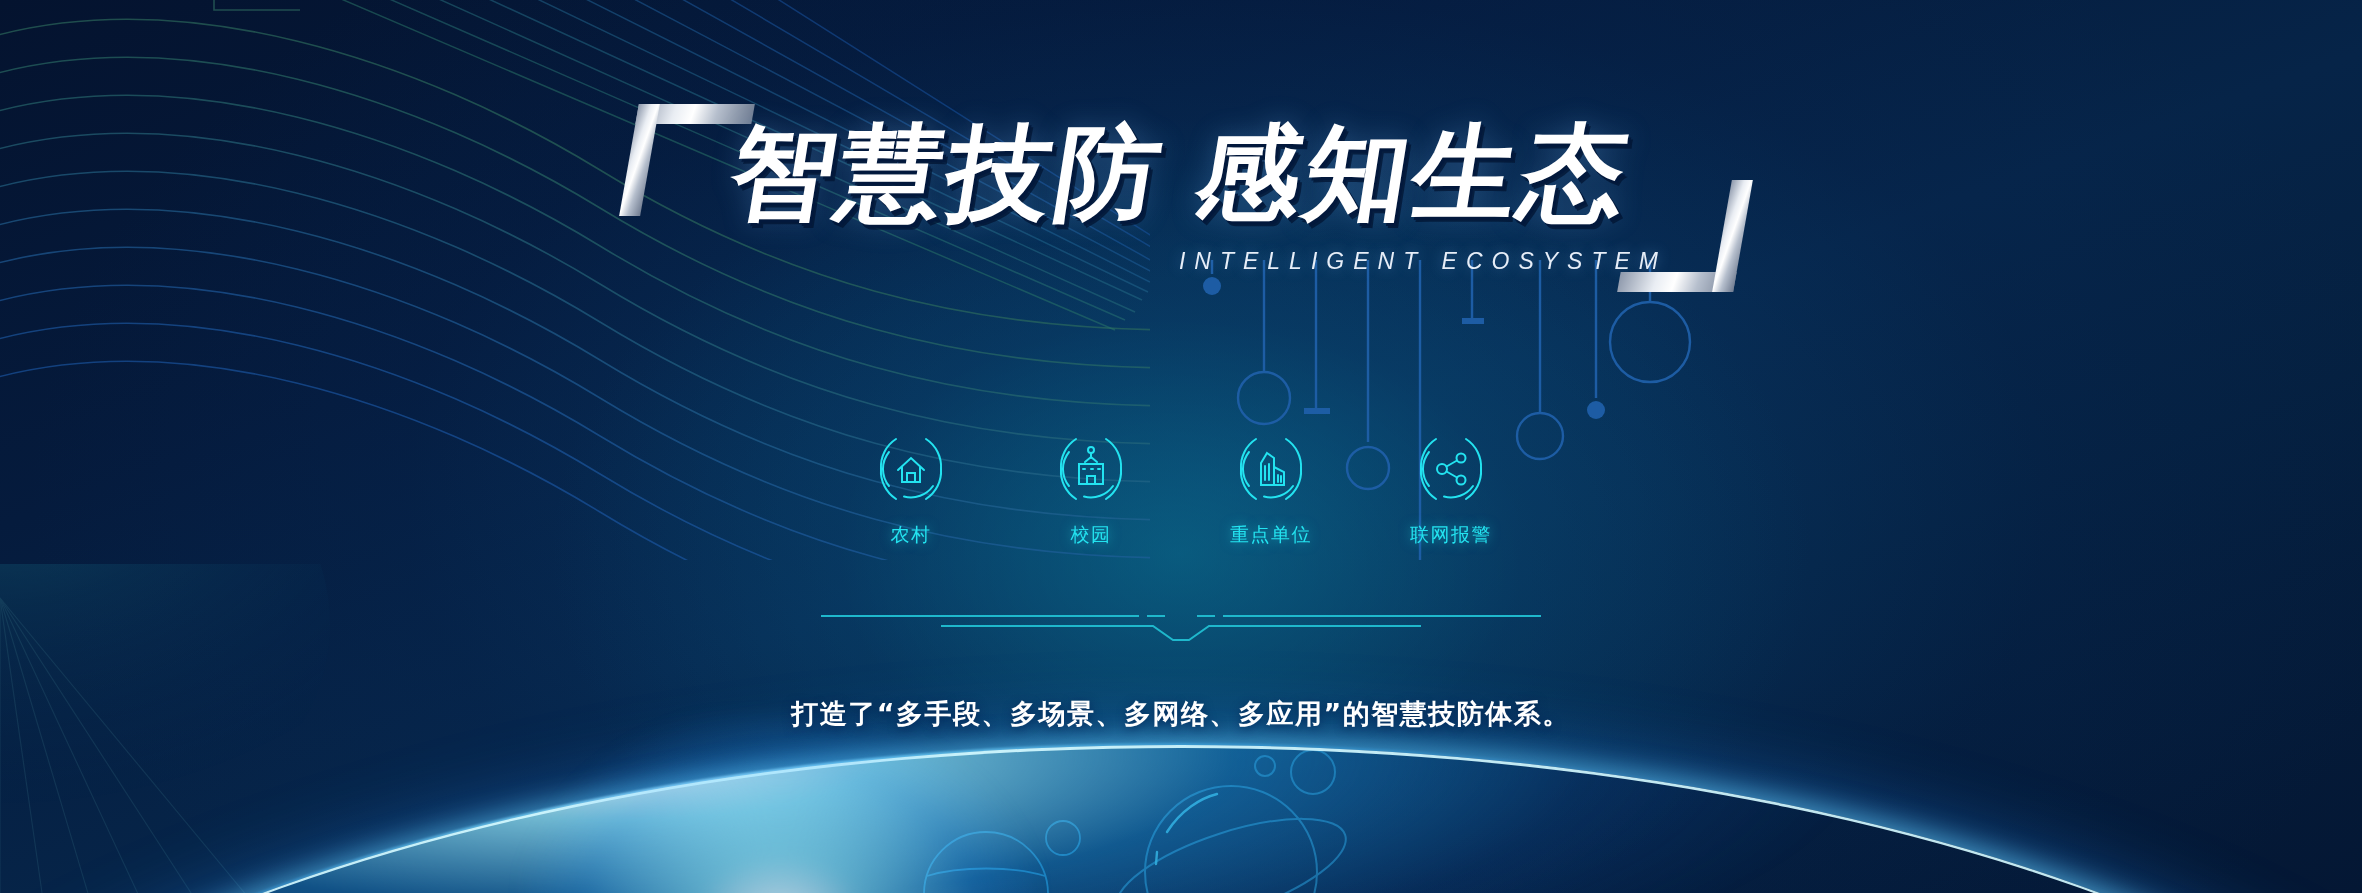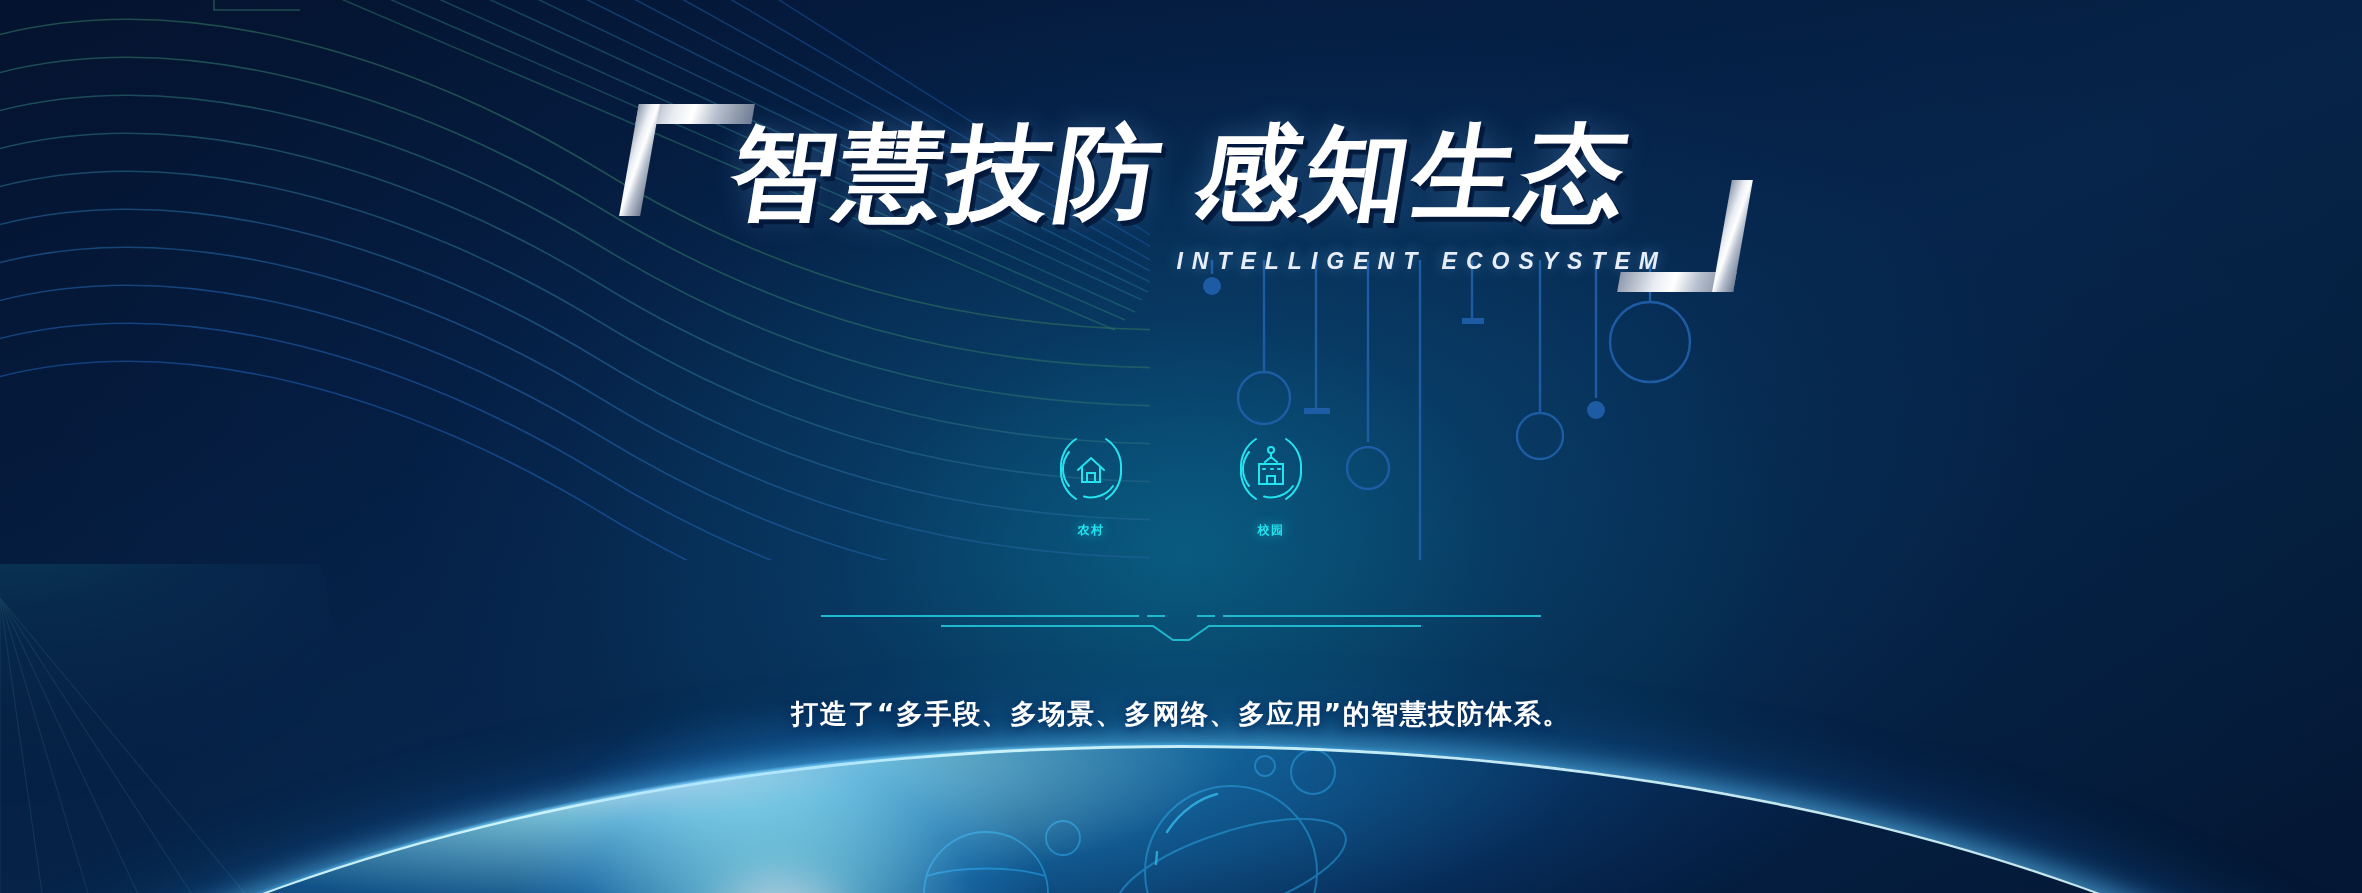--- a/index.html
+++ b/index.html
@@ -85,41 +85,41 @@
   }
   .main-title .gap{ display:inline-block; width:34px; }
 
   .en-title{
     margin-top:20px;
     padding-right:14px;
     text-align:right;
     font-family:"Liberation Sans","DejaVu Sans",sans-serif;
     font-size:23px;
     font-style:italic;
-    font-weight:700;
+    font-weight:400;
     letter-spacing:9px;
     color:#e7eef8;
     text-shadow:0 0 14px rgba(120,190,255,0.45);
   }
 
   
   .icons-row{
     position:absolute; left:50%; top:432px; transform:translateX(-50%);
     display:flex; gap:56px; align-items:flex-start; justify-content:center;
   }
   .icon-item{ width:124px; text-align:center; }
   .icon-ring{
     width:74px; height:74px; margin:0 auto 16px;
     display:flex; align-items:center; justify-content:center;
     position:relative;
   }
   .icon-ring svg{ display:block; overflow:visible; }
   .icon-label{
     font-family:"DejaVu Sans","Liberation Sans",sans-serif;
-    font-size:12px; font-weight:bold;
+    font-size:19px; font-weight:normal;
     color:#23e3f0;
     letter-spacing:1.5px;
     text-shadow:0 0 12px rgba(35,227,240,0.55);
     white-space:nowrap;
   }
 
   
   .divider{
     position:absolute; left:50%; top:604px; transform:translateX(-50%);
     width:720px; height:44px;
@@ -309,21 +309,56 @@
               <path d="M25,32 L25,52 L49,52 L49,32 Z"></path>
               <path d="M33,44 L33,52 L41,52 L41,44 Z"></path>
               <path d="M29,37 L31,37 M37,37 L39,37 M44,37 L46,37"></path>
             </g>
           </svg>
         </div>
         <div class="icon-label">校园</div>
       </div>
 
 
-
+      <div class="icon-item">
+        <div class="icon-ring">
+          <svg width="74" height="74" viewBox="0 0 74 74" fill="none">
+            <g stroke="#23e3f0" stroke-width="2" fill="none" stroke-linecap="round">
+              <path d="M22,7 A33,33 0 0 0 7,37 A33,33 0 0 0 22,67"></path>
+              <path d="M52,7 A33,33 0 0 1 67,37 A33,33 0 0 1 52,67"></path>
+              <path d="M15,20 A27,27 0 0 0 15,54"></path>
+              <path d="M30,64.5 A27,27 0 0 0 59,54"></path>
+              <path d="M33,21 L40,26 L40,53 L27,53 L27,31 Z"></path>
+              <path d="M40,35 L50,40 L50,53 L40,53"></path>
+              <path d="M31,34 L31,48 M35,32 L35,48"></path>
+              <path d="M44,43 L44,50 M47,44 L47,50"></path>
+            </g>
+          </svg>
+        </div>
+        <div class="icon-label">重点单位</div>
+      </div>
+
+      <div class="icon-item">
+        <div class="icon-ring">
+          <svg width="74" height="74" viewBox="0 0 74 74" fill="none">
+            <g stroke="#23e3f0" stroke-width="2" fill="none" stroke-linecap="round">
+              <path d="M22,7 A33,33 0 0 0 7,37 A33,33 0 0 0 22,67"></path>
+              <path d="M52,7 A33,33 0 0 1 67,37 A33,33 0 0 1 52,67"></path>
+              <path d="M15,20 A27,27 0 0 0 15,54"></path>
+              <path d="M30,64.5 A27,27 0 0 0 59,54"></path>
+              <circle cx="47" cy="26" r="4.5"></circle>
+              <circle cx="28" cy="37" r="5"></circle>
+              <circle cx="47" cy="48" r="4.5"></circle>
+              <path d="M43,28.5 L32.5,34.5"></path>
+              <path d="M32.5,39.5 L43,45.5"></path>
+            </g>
+          </svg>
+        </div>
+        <div class="icon-label">联网报警</div>
+      </div>
     </div>
 
     <div class="divider">
       <svg width="720" height="44" viewBox="0 0 720 44" fill="none">
         <g stroke="#1fb8cc" stroke-width="2" fill="none">
           <path d="M0,12 L318,12"></path>
           <path d="M326,12 L344,12"></path>
           <path d="M376,12 L394,12"></path>
           <path d="M402,12 L720,12"></path>
           <path d="M120,22 L332,22 L352,36 L368,36 L388,22 L600,22" stroke="#1fb8cc"></path>

